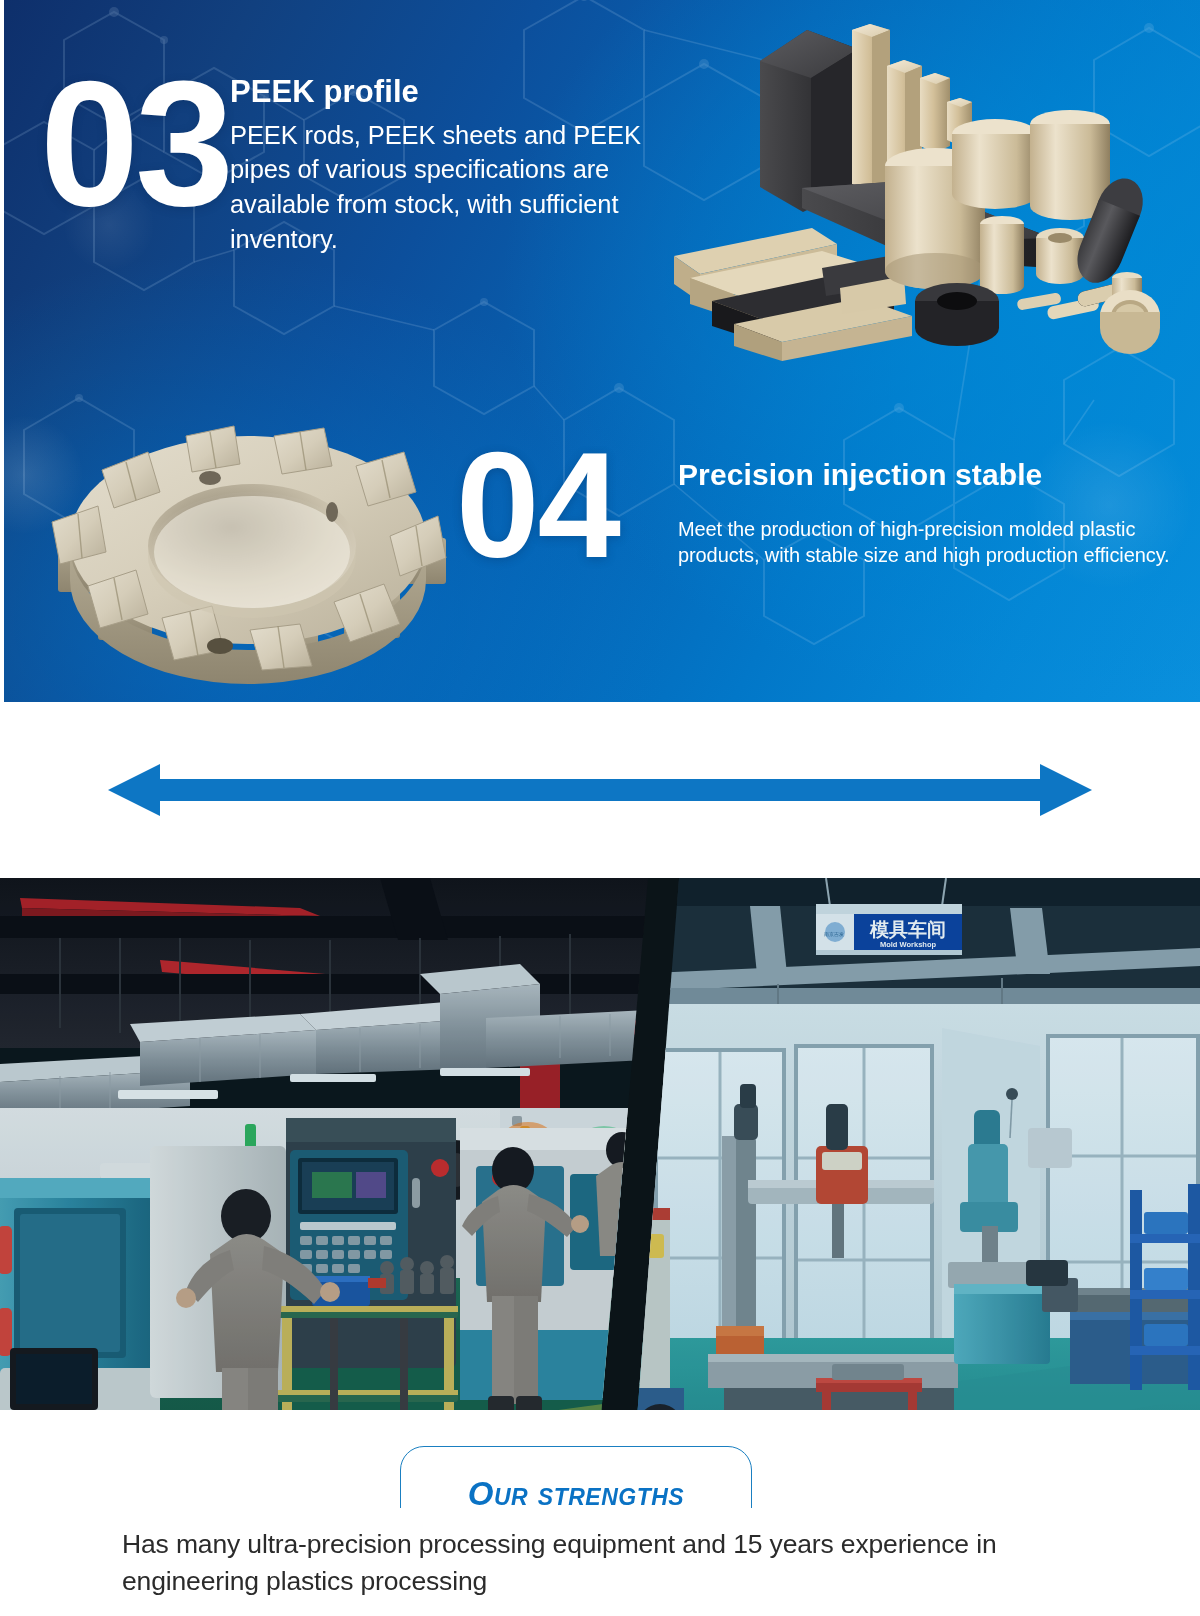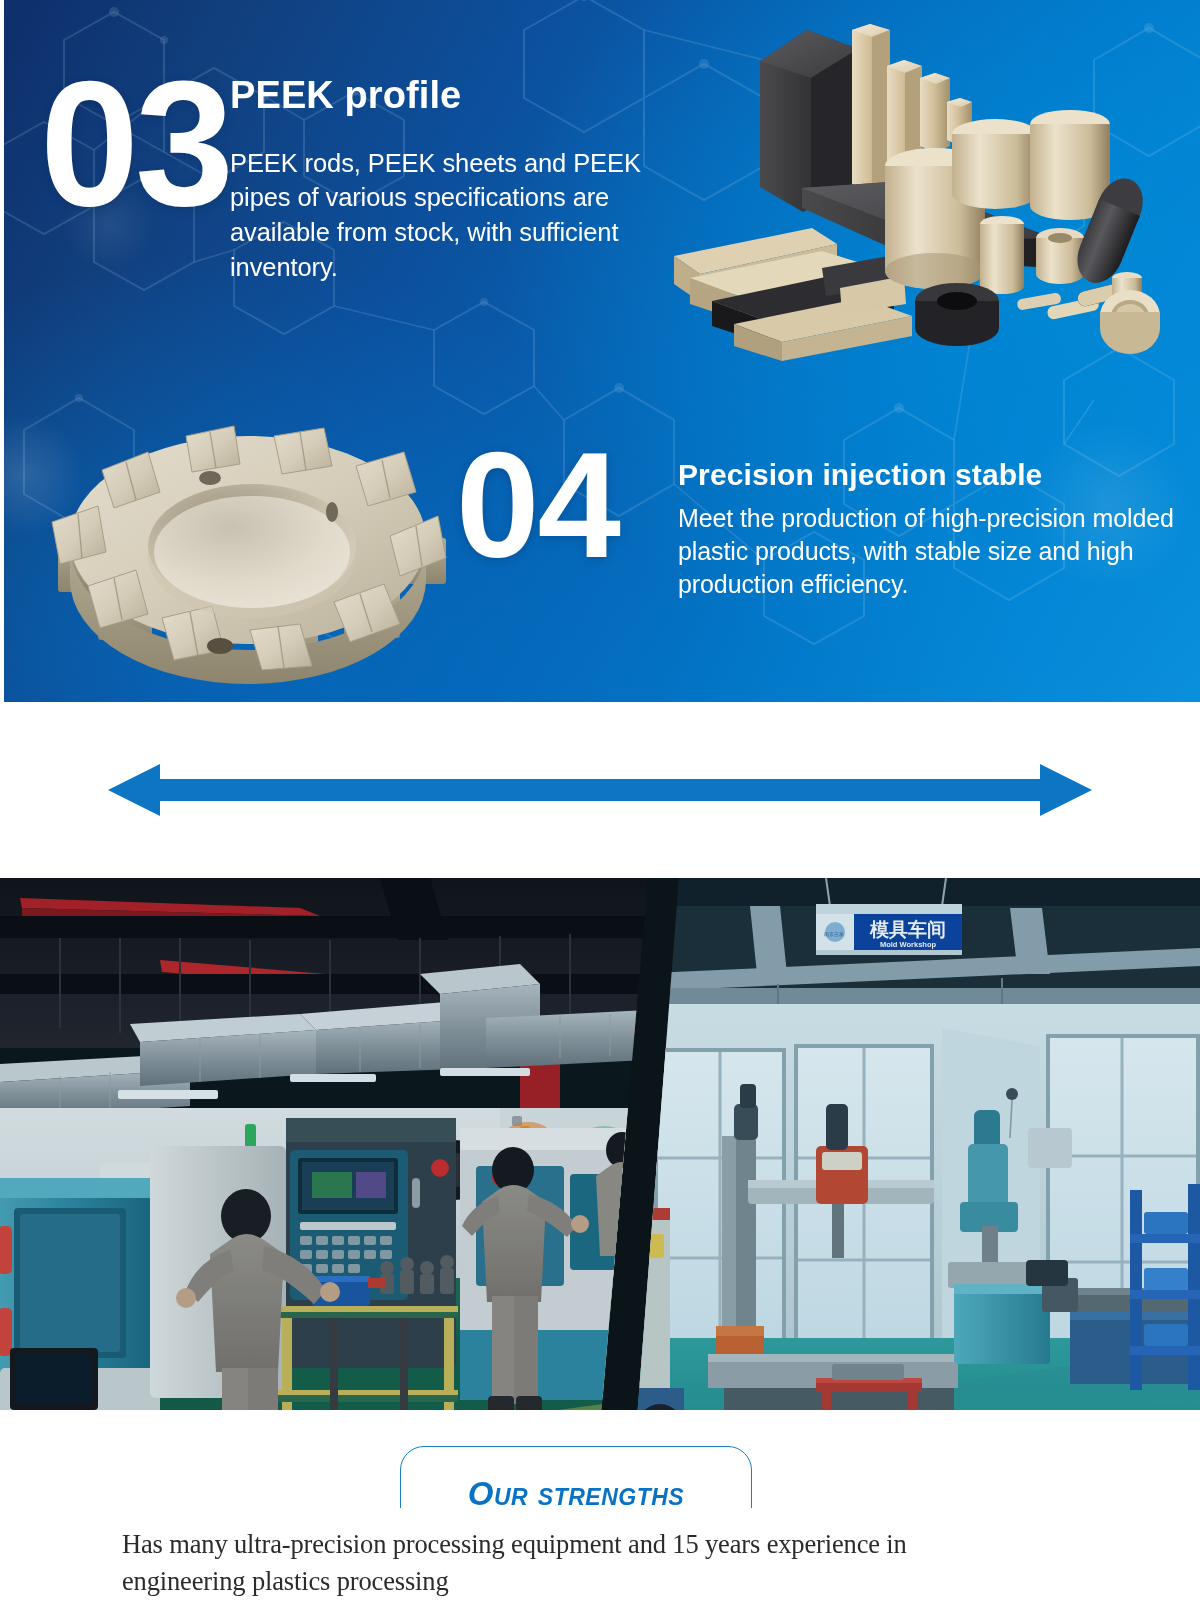--- a/index.html
+++ b/index.html
@@ -30,39 +30,39 @@
   
   .blk03 { position:absolute; left:18px; top:62px; width:660px; height:270px; }
   .bignum {
     position:absolute; color:#fff; font-weight:700; line-height:.9;
     letter-spacing:-4px; text-shadow:0 2px 10px rgba(0,30,70,.25);
     font-family:"Liberation Sans", sans-serif;
   }
   .blk03 .bignum { left:18px; top:2px; font-size:178px; }
   .blk03 .txtcol { position:absolute; left:208px; top:12px; width:448px; }
   .h-title {
-    color:#ffffff; font-weight:700; font-size:38px; line-height:1.15;
+    color:#ffffff; font-weight:700; font-size:31px; line-height:1.15;
     letter-spacing:.1px; white-space:nowrap;
   }
   .h-body {
     color:#ffffff; font-size:25.5px; line-height:1.36; font-weight:400;
-    margin-top:28px; letter-spacing:-.1px;
+    margin-top:8px; letter-spacing:-.1px;
   }
 
   
   .peekshot {
     position:absolute; left:668px; top:16px; width:524px; height:350px;
   }
 
   
   .blk04 { position:absolute; left:452px; top:432px; width:740px; height:230px; }
   .blk04 .bignum { left:0px; top:6px; font-size:150px; letter-spacing:-2px;text-align:right; }
   .blk04 .txtcol { position:absolute; left:222px; top:26px; width:520px; }
   .blk04 .h-title { font-size:30px; }
-  .blk04 .h-body { font-size:25px; line-height:1.33; margin-top:9px; }
+  .blk04 .h-body { font-size:20px; line-height:1.33; margin-top:23px; }
 
   
   .gearshot { position:absolute; left:34px; top:400px; width:420px; height:285px; }
 
   
   .strengths {
     position:absolute; left:0; top:702px; width:1200px; height:176px;
     background:#ffffff;
   }
   .arrowbar { position:absolute; left:0; top:56px; width:1200px; height:64px; }
@@ -83,21 +83,21 @@
     overflow:hidden; background:#0b1418;
   }
   .ph { position:absolute; top:0; height:630px; overflow:hidden; }
   .ph-left  { left:0;   width:648px; clip-path:polygon(0 0, 100% 0, 91.5% 100%, 0 100%); }
   .ph-right { left:630px; width:570px; clip-path:polygon(8.6% 0, 100% 0, 100% 100%, 0 100%); }
   .ph svg { display:block; width:100%; height:100%; }
 
   
   .caption {
     position:absolute; left:0; top:1508px; width:1120px; height:108px;
-    background:#fff; padding:18px 118px 7px 122px;font-family:Liberation Serif, serif;
+    background:#fff; padding:18px 118px 7px 122px;
   }
   .caption p {
     color:#2b2b2b; font-size:26.5px; line-height:1.38; font-weight:400;
     letter-spacing:-.15px;
   }
 </style>
 </head>
 <body>
 
 <div class="page">

